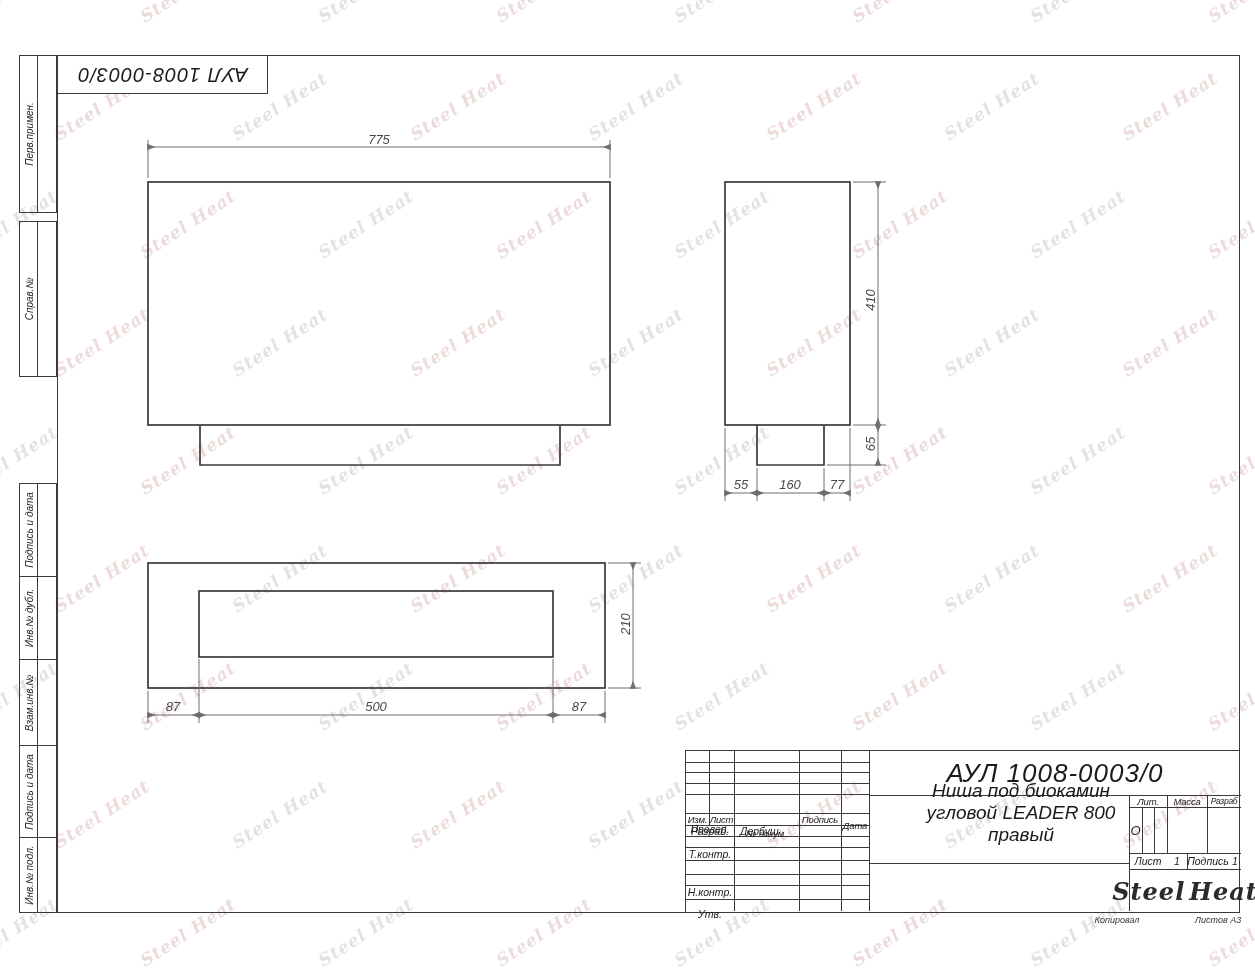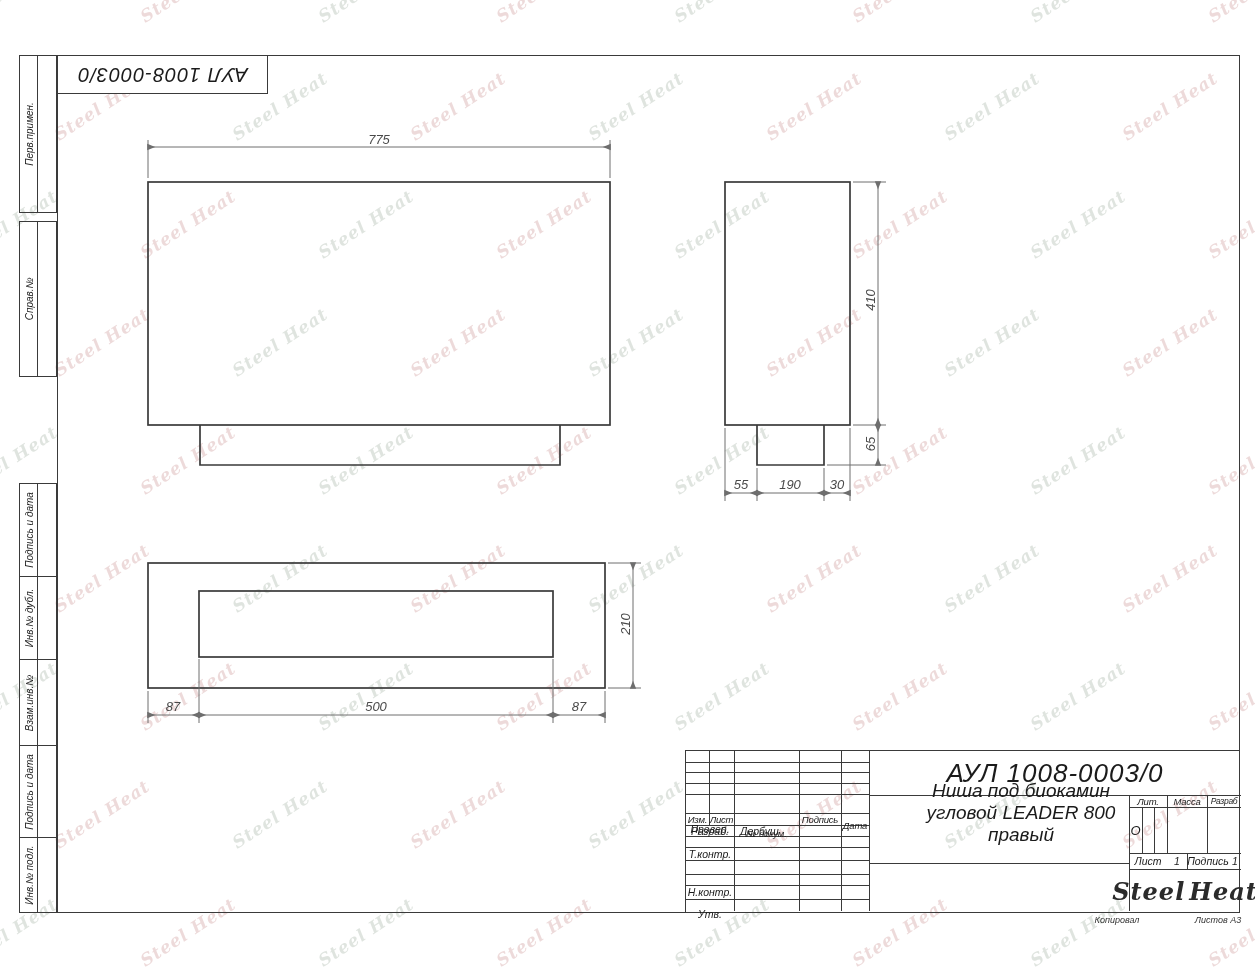--- a/index.html
+++ b/index.html
@@ -203,22 +203,22 @@
       <line class="dim" x1="148" y1="715" x2="199" y2="715" marker-start="url(#arr)" marker-end="url(#arr)"></line>
       <line class="dim" x1="199" y1="715" x2="553" y2="715" marker-start="url(#arr)" marker-end="url(#arr)"></line>
       <line class="dim" x1="553" y1="715" x2="605" y2="715" marker-start="url(#arr)" marker-end="url(#arr)"></line>
     </g>
   </svg>
 
   <span class="dim-label" style="left:379px; top:139px;">775</span>
   <span class="dim-label vert" style="left:870px; top:300px;">410</span>
   <span class="dim-label vert" style="left:870px; top:444px;">65</span>
   <span class="dim-label" style="left:741px; top:484px;">55</span>
-  <span class="dim-label" style="left:790px; top:484px;">190</span>
-  <span class="dim-label" style="left:837px; top:484px;">30</span>
+  <span class="dim-label" style="left:790px; top:484px;">160</span>
+  <span class="dim-label" style="left:837px; top:484px;">77</span>
   <span class="dim-label vert" style="left:625px; top:624px;">210</span>
   <span class="dim-label" style="left:173px; top:706px;">87</span>
   <span class="dim-label" style="left:376px; top:706px;">500</span>
   <span class="dim-label" style="left:579px; top:706px;">87</span>
 
   <div class="tb">
 
     <div class="hline" style="left:0; top:11px;  width:183px;"></div>
     <div class="hline" style="left:0; top:21px;  width:183px;"></div>
     <div class="hline" style="left:0; top:32px;  width:183px;"></div>

